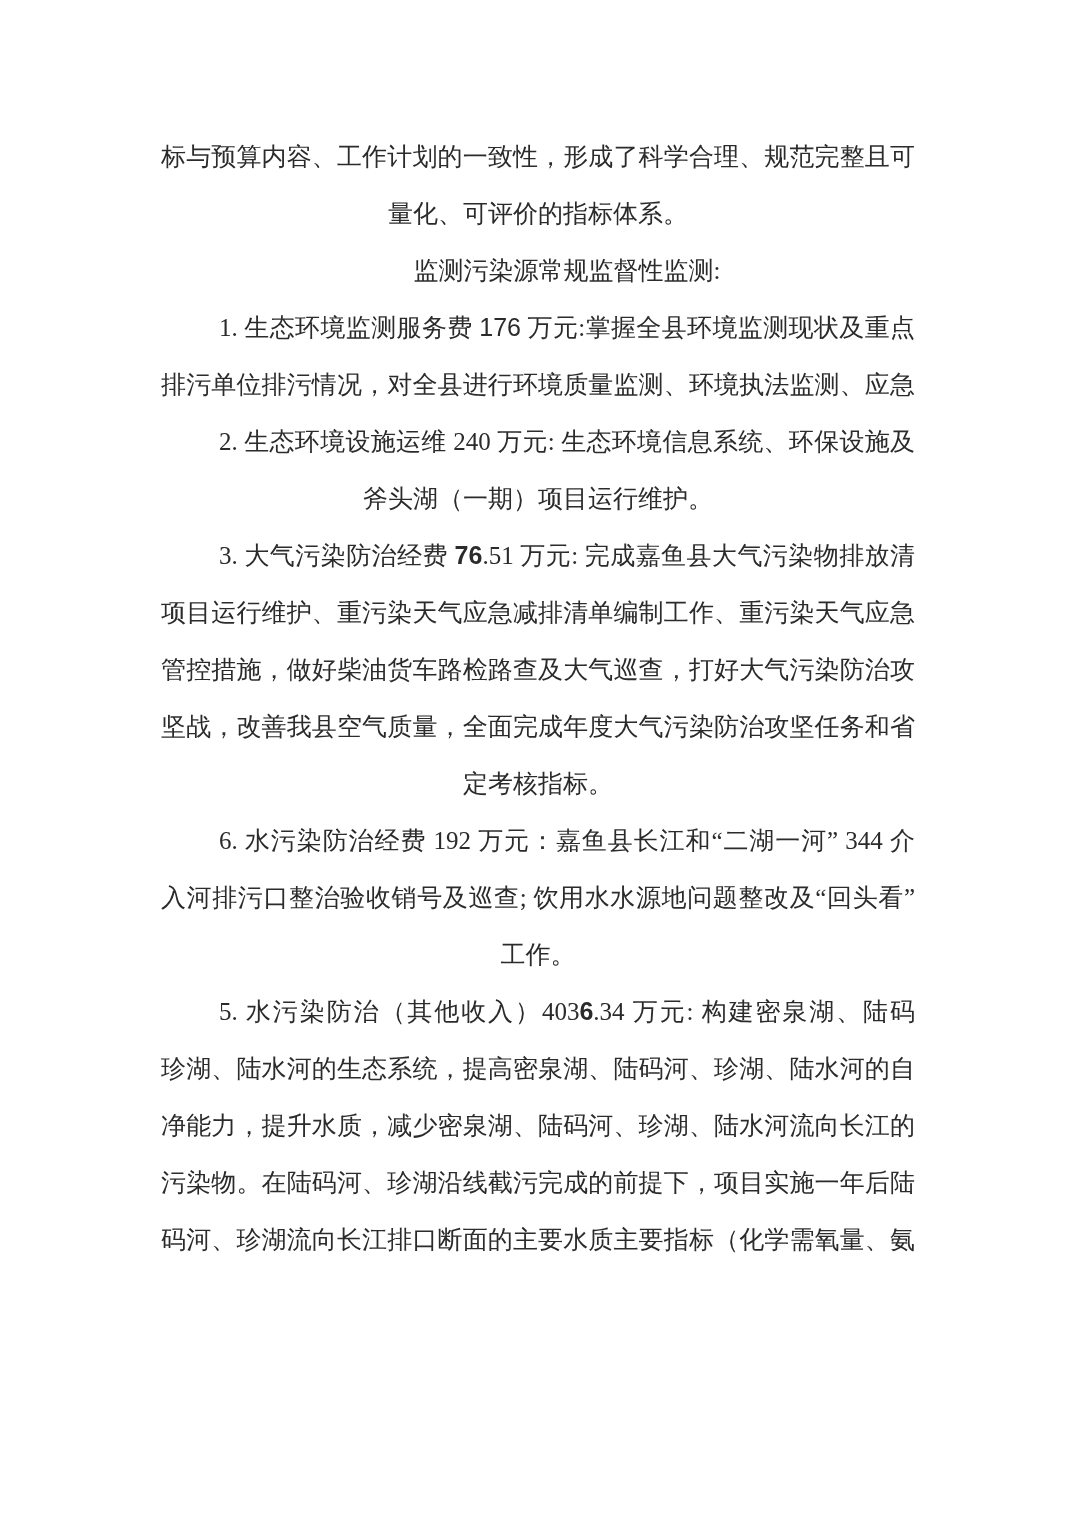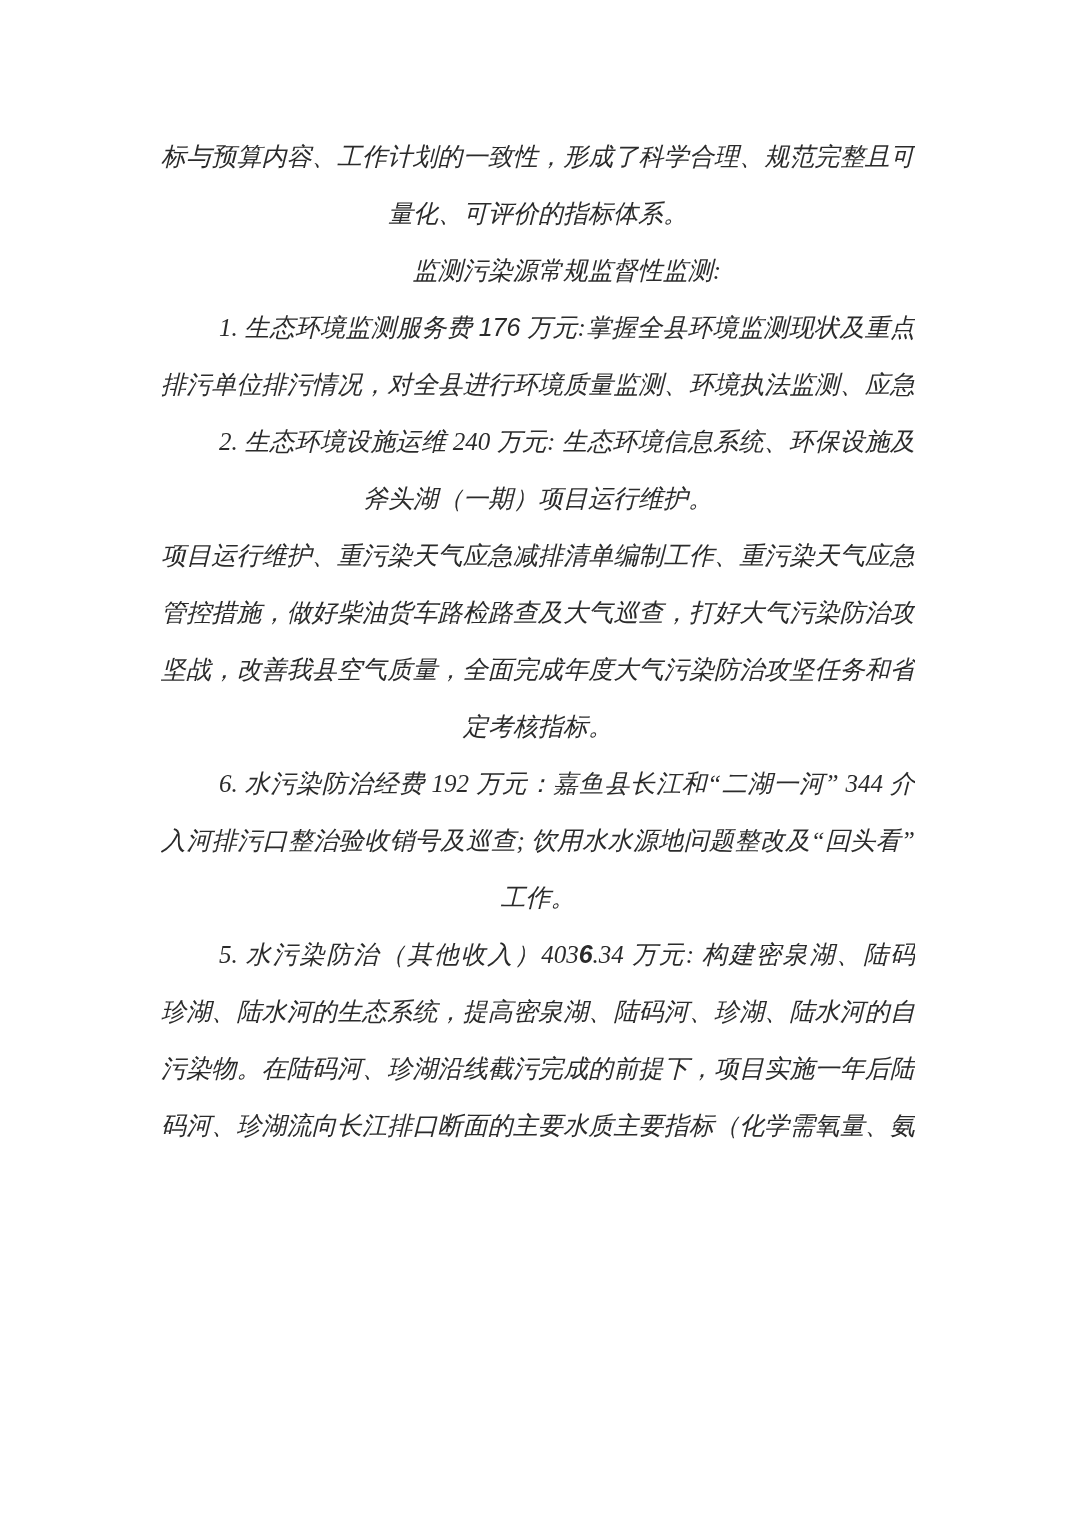--- a/index.html
+++ b/index.html
@@ -6,21 +6,20 @@
     margin: 0;
     padding: 0;
     background: #ffffff;
   }
   .page {
     position: relative;
     width: 1074px;
     height: 1520px;
     background: #ffffff;
     overflow: hidden;
-    font-style: italic;
   }
   .doc-text {
     position: absolute;
     left: 161px;
     top: 128px;
     width: 754px;
     font-family: "Liberation Serif", "DejaVu Serif", serif;
     font-size: 25px;
     color: #2b2b2b;
   }
@@ -60,25 +59,27 @@
 
 <div class="page">
   <div class="doc-text">
       <div class="line justify"><span class="run cjk">标与预算内容、工作计划的一致性，形成了科学合理、规范完整且可</span></div>
       <div class="line"><span class="run cjk">量化、可评价的指标体系。</span></div>
       <div class="line indent"><span class="run cjk">监测污染源常规监督性监测:</span></div>
       <div class="line indent justify"><span class="run cjk">1. 生态环境监测服务费 </span><span class="run num-sans">176</span><span class="run cjk"> 万元:掌握全县环境监测现状及重点</span></div>
       <div class="line justify"><span class="run cjk">排污单位排污情况，对全县进行环境质量监测、环境执法监测、应急</span></div>
       <div class="line indent justify"><span class="run cjk">2. 生态环境设施运维 </span><span class="run num-serif">240</span><span class="run cjk"> 万元: 生态环境信息系统、环保设施及</span></div>
       <div class="line"><span class="run cjk">斧头湖（一期）项目运行维护。</span></div>
+      <div class="line indent justify"><span class="run cjk">3. 大气污染防治经费 </span><span class="run num-sans-bold">76</span><span class="run num-serif">.51</span><span class="run cjk"> 万元: 完成嘉鱼县大气污染物排放清</span></div>
       <div class="line justify"><span class="run cjk">项目运行维护、重污染天气应急减排清单编制工作、重污染天气应急</span></div>
       <div class="line justify"><span class="run cjk">管控措施，做好柴油货车路检路查及大气巡查，打好大气污染防治攻</span></div>
       <div class="line justify"><span class="run cjk">坚战，改善我县空气质量，全面完成年度大气污染防治攻坚任务和省</span></div>
       <div class="line"><span class="run cjk">定考核指标。</span></div>
       <div class="line indent justify"><span class="run cjk">6. 水污染防治经费 </span><span class="run num-serif">192</span><span class="run cjk"> 万元：嘉鱼县长江和“二湖一河” </span><span class="run num-serif">344</span><span class="run cjk"> 介</span></div>
       <div class="line justify"><span class="run cjk">入河排污口整治验收销号及巡查; 饮用水水源地问题整改及“回头看”</span></div>
       <div class="line"><span class="run cjk">工作。</span></div>
       <div class="line indent justify"><span class="run cjk">5. 水污染防治（其他收入）</span><span class="run num-serif">403</span><span class="run num-sans-bold">6</span><span class="run num-serif">.34</span><span class="run cjk"> 万元: 构建密泉湖、陆码河、</span></div>
       <div class="line justify"><span class="run cjk">珍湖、陆水河的生态系统，提高密泉湖、陆码河、珍湖、陆水河的自</span></div>
+      <div class="line justify"><span class="run cjk">净能力，提升水质，减少密泉湖、陆码河、珍湖、陆水河流向长江的</span></div>
       <div class="line justify"><span class="run cjk">污染物。在陆码河、珍湖沿线截污完成的前提下，项目实施一年后陆</span></div>
       <div class="line justify"><span class="run cjk">码河、珍湖流向长江排口断面的主要水质主要指标（化学需氧量、氨</span></div>
     </div>
 </div>
 
 </body></html>

